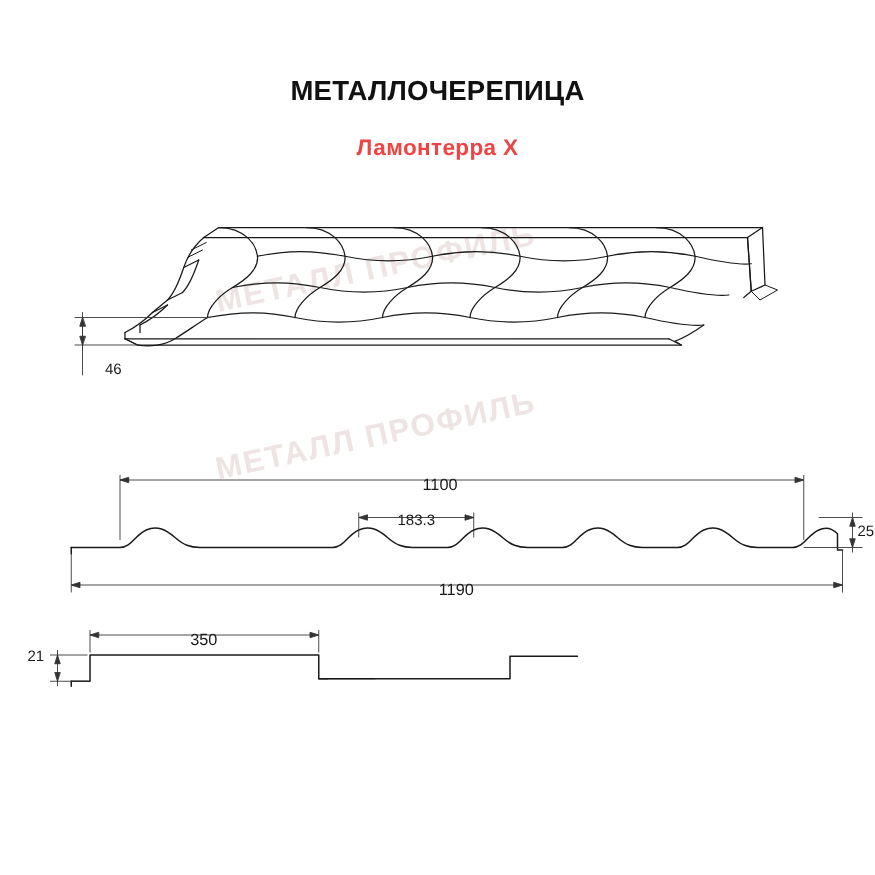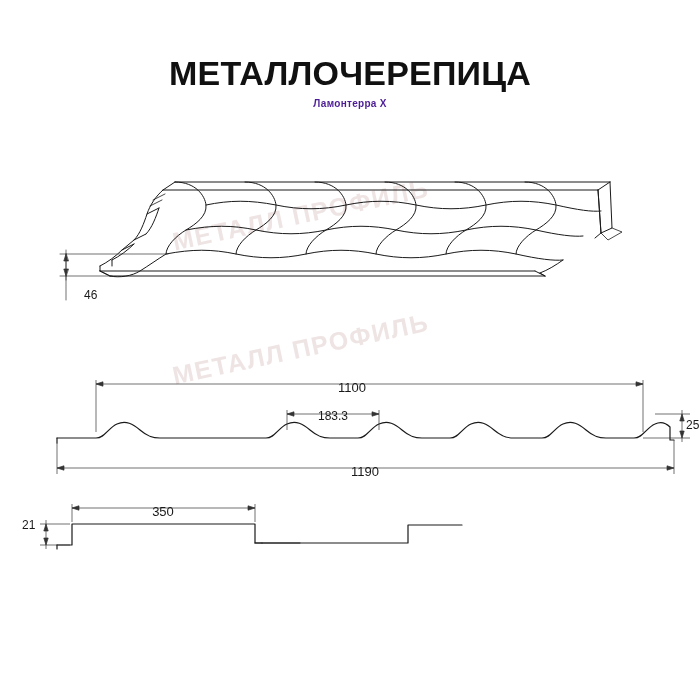--- a/index.html
+++ b/index.html
@@ -21,32 +21,32 @@
     height: 700px;
   }
   .title-block {
     position: absolute;
     left: 0;
     top: 58px;
     width: 700px;
     text-align: center;
   }
   .title {
-    font-size: 34px;
+    font-size: 22px;
     font-weight: bold;
     letter-spacing: 0.2px;
     color: #111111;
     line-height: 30px;
     margin: 0;
   }
   .subtitle {
-    font-size: 10px;
+    font-size: 18px;
     font-weight: bold;
-    color: #4c1d95;
-    margin-top: 10px;
+    color: #ef4444;
+    margin-top: 20px;
     letter-spacing: 0.3px;
   }
   .drawing {
     position: absolute;
     left: 0;
     top: 0;
     width: 700px;
     height: 700px;
   }
   svg { display: block; }

